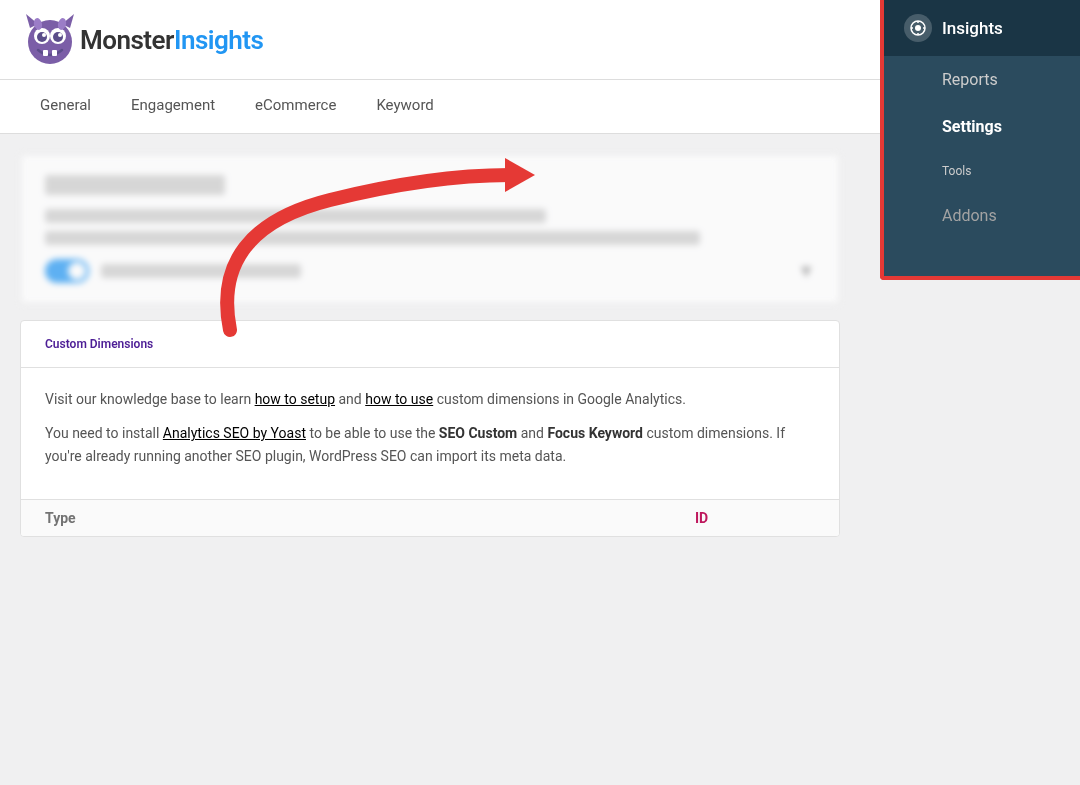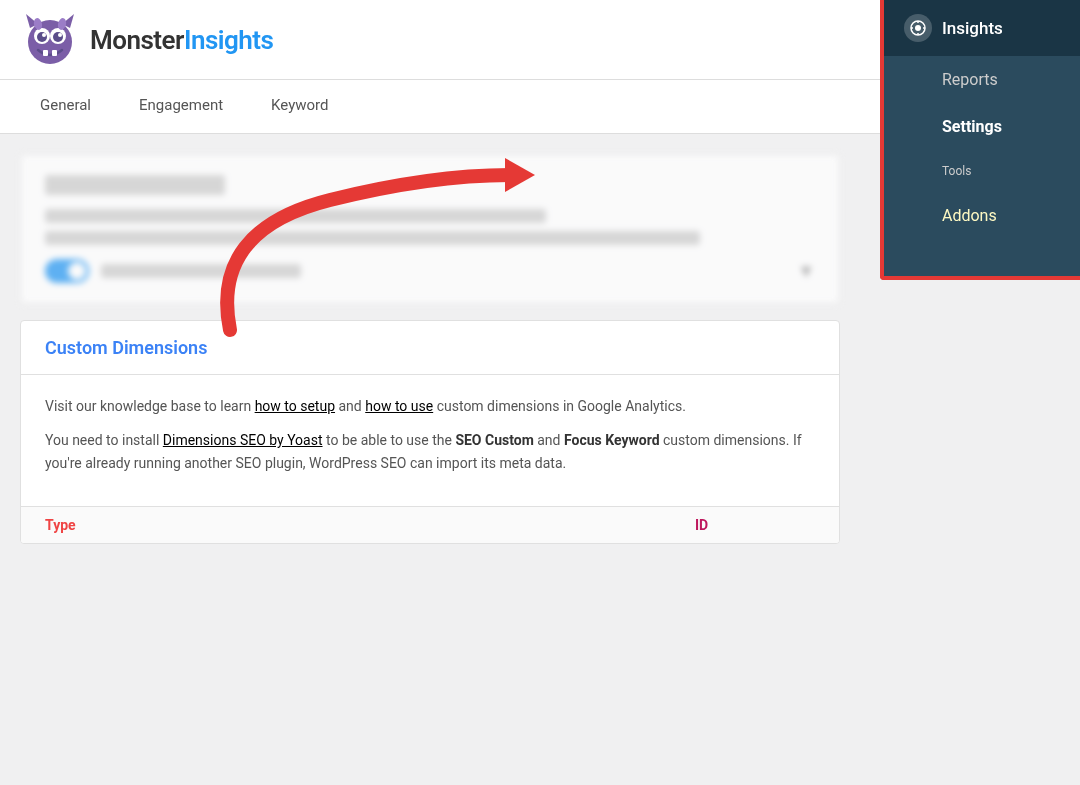--- a/index.html
+++ b/index.html
@@ -17,21 +17,21 @@
       background: #fff;
       border-bottom: 1px solid #ddd;
       padding: 12px 20px;
       display: flex;
       align-items: center;
       height: 80px;
     }
     .logo-container {
       display: flex;
       align-items: center;
-      gap: 10px;
+      gap: 0;
     }
     .logo-text {
       font-size: 26px;
       font-weight: 400;
       color: #333;
       letter-spacing: -0.5px;
     }
     .logo-text span {
       color: #2196f3;
       font-weight: 600;
@@ -42,21 +42,21 @@
       width: 60px;
       height: 60px;
     }
 
     
     .nav-tabs {
       background: #fff;
       border-bottom: 1px solid #ddd;
       padding: 0 20px;
       display: flex;
-      gap: 8px;
+      gap: 0;
     }
     .nav-tab {
       padding: 16px 20px;
       font-size: 15px;
       color: #555;
       cursor: pointer;
       border-bottom: 3px solid transparent;
       text-decoration: none;
       white-space: nowrap;
     }
@@ -138,23 +138,23 @@
       background: #fff;
       border: 1px solid #e0e0e0;
       border-radius: 4px;
       overflow: hidden;
     }
     .card-header {
       padding: 16px 24px;
       border-bottom: 1px solid #e0e0e0;
     }
     .card-header-title {
-      font-size: 18px;
+      font-size: 12px;
       font-weight: 600;
-      color: #3b82f6;
+      color: #4c1d95;
     }
     .card-body {
       padding: 20px 24px;
     }
     .card-body p {
       font-size: 14px;
       color: #555;
       line-height: 1.6;
       margin-bottom: 12px;
     }
@@ -171,21 +171,21 @@
     .table-header-row {
       display: flex;
       padding: 10px 24px;
       border-top: 1px solid #e0e0e0;
       background: #fafafa;
     }
     .table-col-type {
       flex: 1;
       font-size: 14px;
       font-weight: 700;
-      color: #ef4444;
+      color: #737373;
     }
     .table-col-id {
       width: 120px;
       font-size: 14px;
       font-weight: 700;
       color: #be185d;
     }
 
     
     .sidebar-menu {
@@ -267,20 +267,21 @@
     </svg>
     <div class="logo-text">
       <span style="color:#333;">Monster</span><span style="color:#2196f3; font-weight:600;">Insights</span>
     </div>
   </div>
 </div>
 
 <div class="nav-tabs">
   <a class="nav-tab">General</a>
   <a class="nav-tab">Engagement</a>
+  <a class="nav-tab">eCommerce</a>
   <a class="nav-tab">Keyword</a>
 </div>
 
 <div class="main-content">
 
   <div class="blurred-section">
     <div class="blurred-title"></div>
     <div class="blurred-text-line" style="width:65%;"></div>
     <div class="blurred-text-line" style="width:85%;"></div>
     <div class="blurred-toggle-row">
@@ -292,21 +293,21 @@
 
   <div class="custom-dimensions-card">
     <div class="card-header">
       <div class="card-header-title">Custom Dimensions</div>
     </div>
     <div class="card-body">
       <p>
         <span>Visit our knowledge base to learn </span><a>how to setup</a><span> and </span><a>how to use</a><span> custom dimensions in Google Analytics.</span>
       </p>
       <p>
-        <span>You need to install </span><a>Dimensions SEO by Yoast</a><span> to be able to use the </span><strong>SEO Custom</strong><span> and </span><strong>Focus Keyword</strong><span> custom dimensions. If you're already running another SEO plugin, WordPress SEO can import its meta data.</span>
+        <span>You need to install </span><a>Analytics SEO by Yoast</a><span> to be able to use the </span><strong>SEO Custom</strong><span> and </span><strong>Focus Keyword</strong><span> custom dimensions. If you're already running another SEO plugin, WordPress SEO can import its meta data.</span>
       </p>
     </div>
     <div class="table-header-row">
       <div class="table-col-type">Type</div>
       <div class="table-col-id">ID</div>
     </div>
   </div>
 </div>
 
 <svg class="red-arrow-overlay" viewBox="0 0 440 280" xmlns="http://www.w3.org/2000/svg">
@@ -338,15 +339,15 @@
 
   <div class="sidebar-item">
     <span style="padding-left:38px; font-size:16px; font-weight:700; color:#ffffff;">Settings</span>
   </div>
 
   <div class="sidebar-item">
     <span style="padding-left:38px; font-size:12px;">Tools</span>
   </div>
 
   <div class="sidebar-item green-text">
-    <span style="padding-left:38px; font-size:16px; color:#fef9c3;">Addons</span>
+    <span style="padding-left:38px; font-size:16px; color:#a3a3a3;">Addons</span>
   </div>
 </div>
 
 </body></html>

